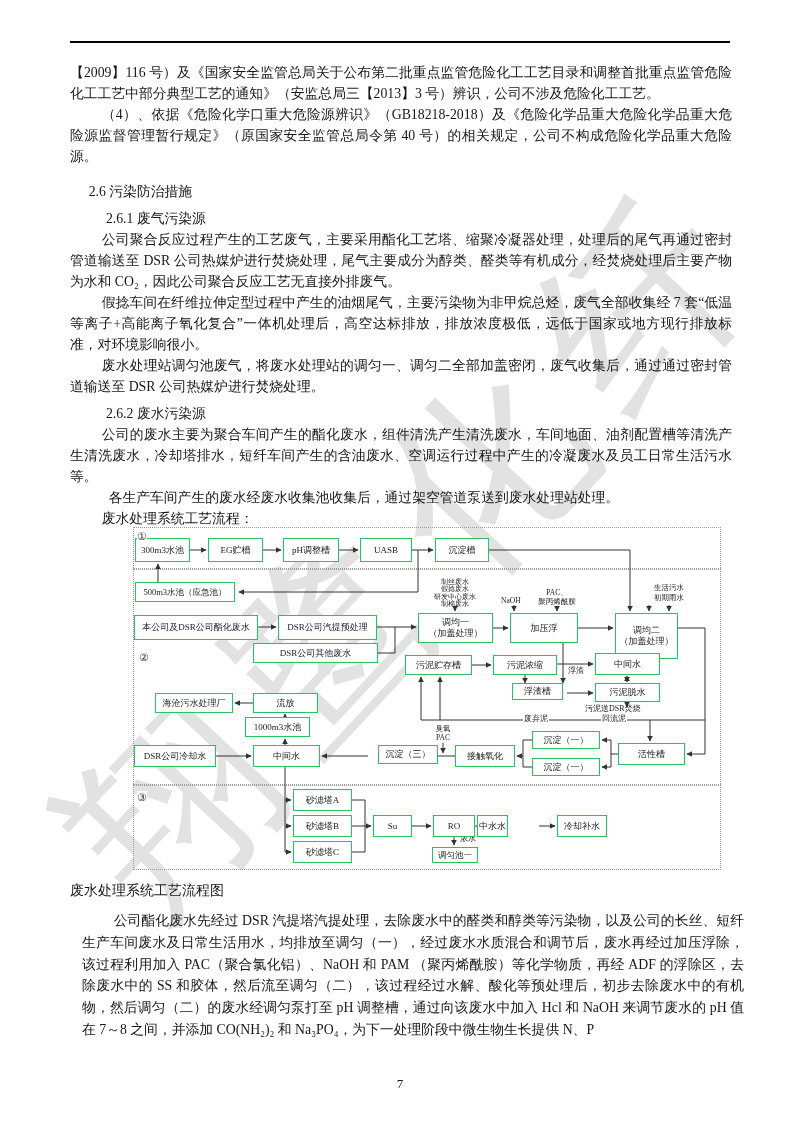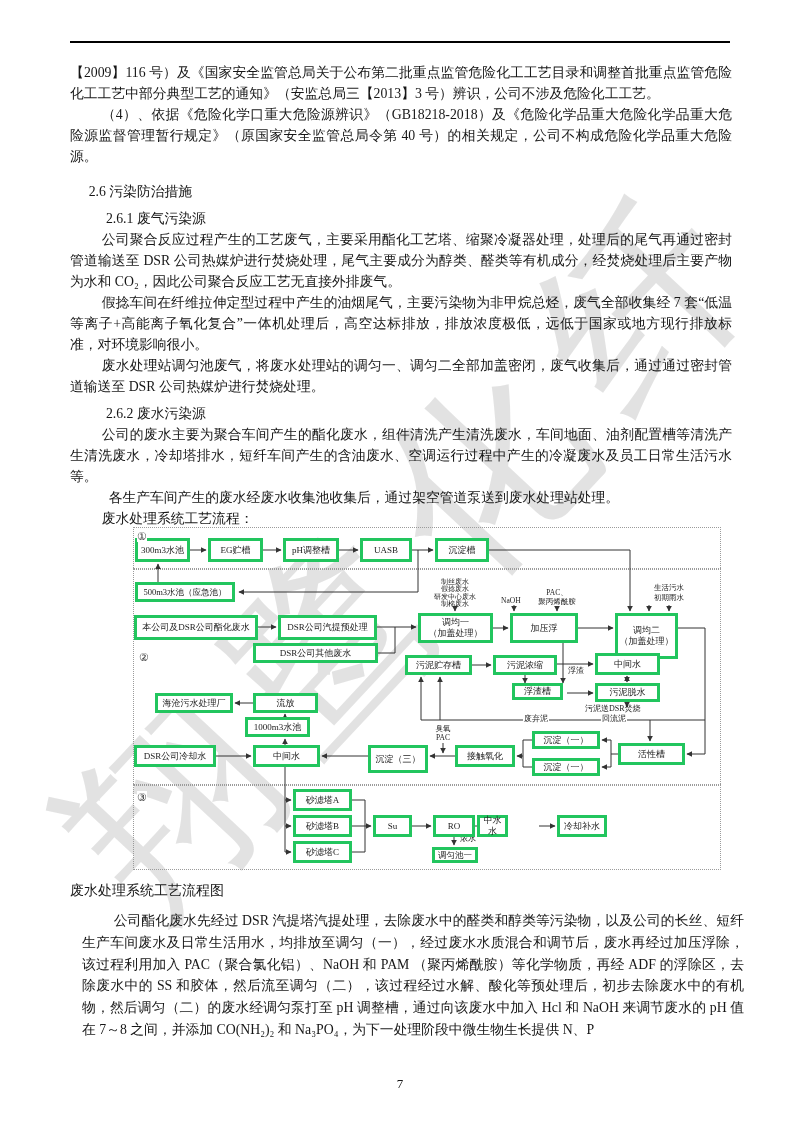--- a/index.html
+++ b/index.html
@@ -24,21 +24,21 @@
 
   
   .flow{position:absolute;left:133px;top:527px;width:590px;height:342px;z-index:1;
         font-family:"Liberation Serif","DejaVu Serif",serif;}
   .sect{position:absolute;border:1px dotted #9b9b9b;}
   .s1{left:0;top:0;width:586px;height:41px;}
   .s2{left:0;top:41px;width:586px;height:216px;}
   .s3{left:0;top:257px;width:586px;height:84px;}
   .circ{position:absolute;font-size:11px;color:#333;background:#fff;line-height:12px;z-index:4;}
   .edges{position:absolute;left:0;top:0;z-index:1;}
-  .node{position:absolute;border:3px solid #22c55e;background:#fff;display:flex;align-items:center;
+  .node{position:absolute;border:1px solid #22c55e;background:#fff;display:flex;align-items:center;
         justify-content:center;text-align:center;font-size:9px;line-height:1.18;color:#222;
         white-space:pre-line;z-index:3;box-sizing:border-box;}
   .lbl{position:absolute;font-size:8px;line-height:1.2;color:#222;white-space:pre-line;z-index:2;}
   .lbl.c{text-align:center;}
   .lbl.bg{background:#fff;padding:0 1px;z-index:3;}
 </style>
 </head>
 <body>
 
 <div class="page">
@@ -166,21 +166,21 @@
     <div class="node" style="left:272px;top:128px;width:67px;height:20px">污泥贮存槽</div>
     <div class="node" style="left:360px;top:128px;width:64px;height:20px">污泥浓缩</div>
     <div class="node" style="left:462px;top:126px;width:65px;height:22px">中间水</div>
     <div class="node" style="left:379px;top:156px;width:51px;height:17px">浮渣槽</div>
     <div class="node" style="left:462px;top:156px;width:65px;height:19px">污泥脱水</div>
     <div class="node" style="left:22px;top:166px;width:78px;height:20px">海沧污水处理厂</div>
     <div class="node" style="left:120px;top:166px;width:65px;height:20px">流放</div>
     <div class="node" style="left:112px;top:190px;width:65px;height:20px">1000m3水池</div>
     <div class="node" style="left:1px;top:218px;width:82px;height:22px">DSR公司冷却水</div>
     <div class="node" style="left:120px;top:218px;width:67px;height:22px">中间水</div>
-    <div class="node" style="left:235px;top:218px;width:60px;height:28px">沉淀（三）</div>
+    <div class="node" style="left:245px;top:218px;width:60px;height:19px">沉淀（三）</div>
     <div class="node" style="left:322px;top:218px;width:60px;height:22px">接触氧化</div>
     <div class="node" style="left:399px;top:204px;width:68px;height:18px">沉淀（一）</div>
     <div class="node" style="left:399px;top:231px;width:68px;height:18px">沉淀（一）</div>
     <div class="node" style="left:485px;top:216px;width:67px;height:22px">活性槽</div>
 
     <div class="node" style="left:160px;top:262px;width:59px;height:22px">砂滤塔A</div>
     <div class="node" style="left:160px;top:288px;width:59px;height:22px">砂滤塔B</div>
     <div class="node" style="left:160px;top:314px;width:59px;height:22px">砂滤塔C</div>
     <div class="node" style="left:240px;top:288px;width:39px;height:22px">Su</div>
     <div class="node" style="left:300px;top:288px;width:42px;height:22px">RO</div>

